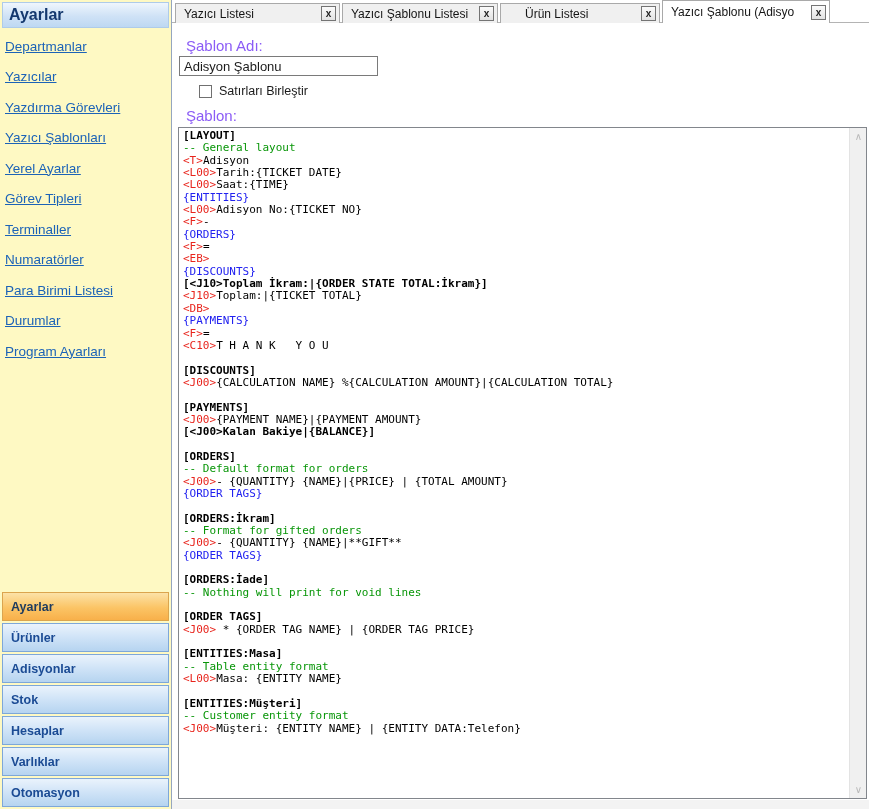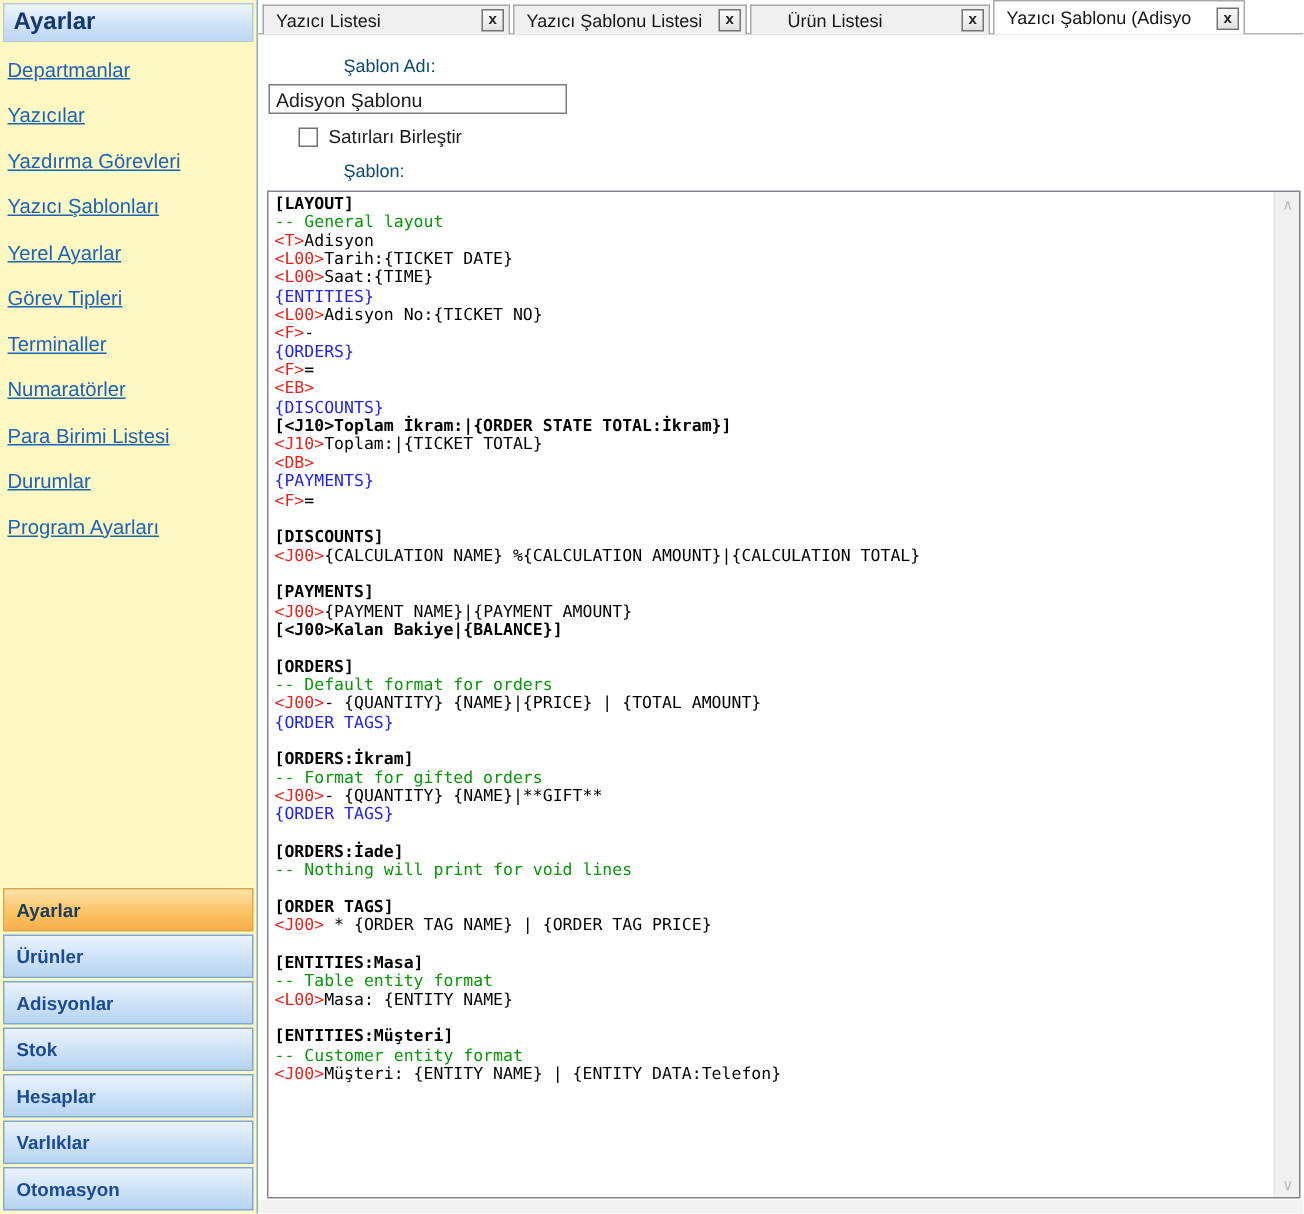--- a/index.html
+++ b/index.html
@@ -35,21 +35,21 @@
   .tab:nth-child(3){ width:160px;padding-left:24px; } .tab:nth-child(4){ width:168px; }
   .tab.active { height:23px; background:#fff; position:relative; z-index:4; }
   .tab-label { overflow:hidden; white-space:nowrap; }
   .tab-close { margin-left:auto; flex:0 0 15px; width:15px; height:15px;
                border:1px solid #747474; background:linear-gradient(#fbfbfb,#e2e2e2);
                font-size:10px; font-weight:bold; color:#222; display:flex;
                align-items:center; justify-content:center; cursor:pointer; }
 
   #content { position:absolute; top:22px; left:0; right:0; bottom:0;
              background:#fff; border-top:1px solid #b4b4b4; z-index:1; }
-  .form-label { position:absolute; font-size:12px; color:#0c4a6e;margin-left:43px; }
+  .form-label { position:absolute; font-size:15px; color:#8b5cf6; }
   #lbl-name   { left:14px; top:14px; }
   #lbl-tpl    { left:14px; top:84px; }
   #name-input { position:absolute; left:7px; top:33px; width:199px; height:20px;
                 border:1px solid #7a7a7a; font-size:13px; color:#1b1b1b;
                 padding:0 4px; font-family:"Liberation Sans",sans-serif; outline:none; }
   #merge-row  { position:absolute; left:27px; top:61px; display:flex; align-items:flex-end; }
   #merge-box  { width:13px; height:13px; border:1px solid #707070; background:#fff; cursor:pointer; }
   #merge-lbl  { margin-left:7px; font-size:12.5px; color:#1b1b1b; }
 
   
@@ -141,20 +141,21 @@
           <div class="code-line"><span class="tok-t">&lt;F&gt;</span><span class="tok-x">-</span></div>
           <div class="code-line"><span class="tok-p">{ORDERS}</span></div>
           <div class="code-line"><span class="tok-t">&lt;F&gt;</span><span class="tok-x">=</span></div>
           <div class="code-line"><span class="tok-t">&lt;EB&gt;</span></div>
           <div class="code-line"><span class="tok-p">{DISCOUNTS}</span></div>
           <div class="code-line"><span class="tok-b">[&lt;J10&gt;Toplam İkram:|{ORDER STATE TOTAL:İkram}]</span></div>
           <div class="code-line"><span class="tok-t">&lt;J10&gt;</span><span class="tok-x">Toplam:|{TICKET TOTAL}</span></div>
           <div class="code-line"><span class="tok-t">&lt;DB&gt;</span></div>
           <div class="code-line"><span class="tok-p">{PAYMENTS}</span></div>
           <div class="code-line"><span class="tok-t">&lt;F&gt;</span><span class="tok-x">=</span></div>
+          <div class="code-line"><span class="tok-t">&lt;C10&gt;</span><span class="tok-x">T H A N K   Y O U</span></div>
           <div class="code-line"></div>
           <div class="code-line"><span class="tok-h">[DISCOUNTS]</span></div>
           <div class="code-line"><span class="tok-t">&lt;J00&gt;</span><span class="tok-x">{CALCULATION NAME} %{CALCULATION AMOUNT}|{CALCULATION TOTAL}</span></div>
           <div class="code-line"></div>
           <div class="code-line"><span class="tok-h">[PAYMENTS]</span></div>
           <div class="code-line"><span class="tok-t">&lt;J00&gt;</span><span class="tok-x">{PAYMENT NAME}|{PAYMENT AMOUNT}</span></div>
           <div class="code-line"><span class="tok-b">[&lt;J00&gt;Kalan Bakiye|{BALANCE}]</span></div>
           <div class="code-line"></div>
           <div class="code-line"><span class="tok-h">[ORDERS]</span></div>
           <div class="code-line"><span class="tok-c">-- Default format for orders</span></div>

